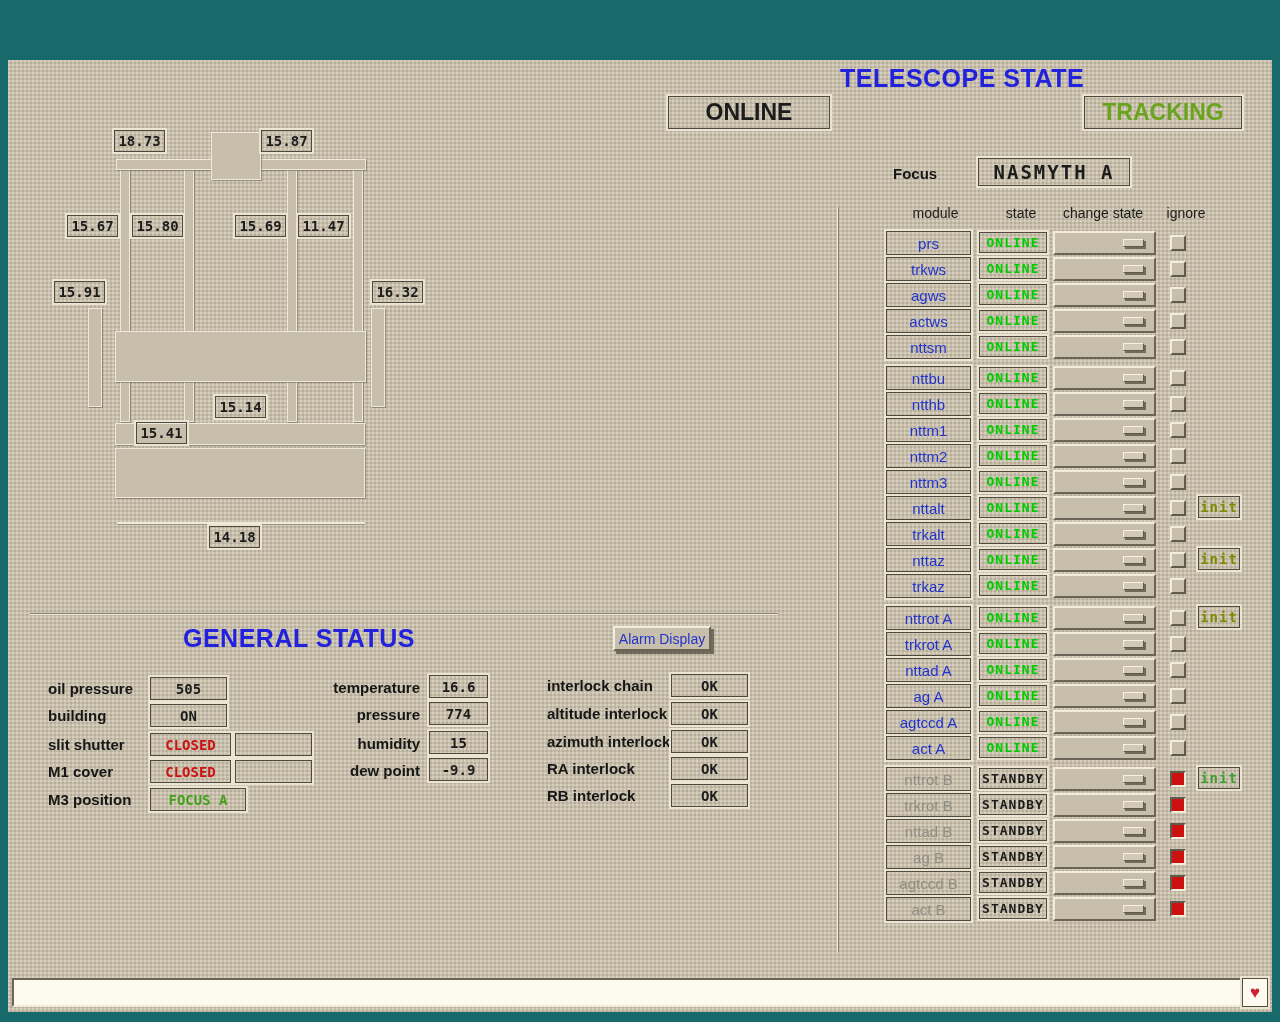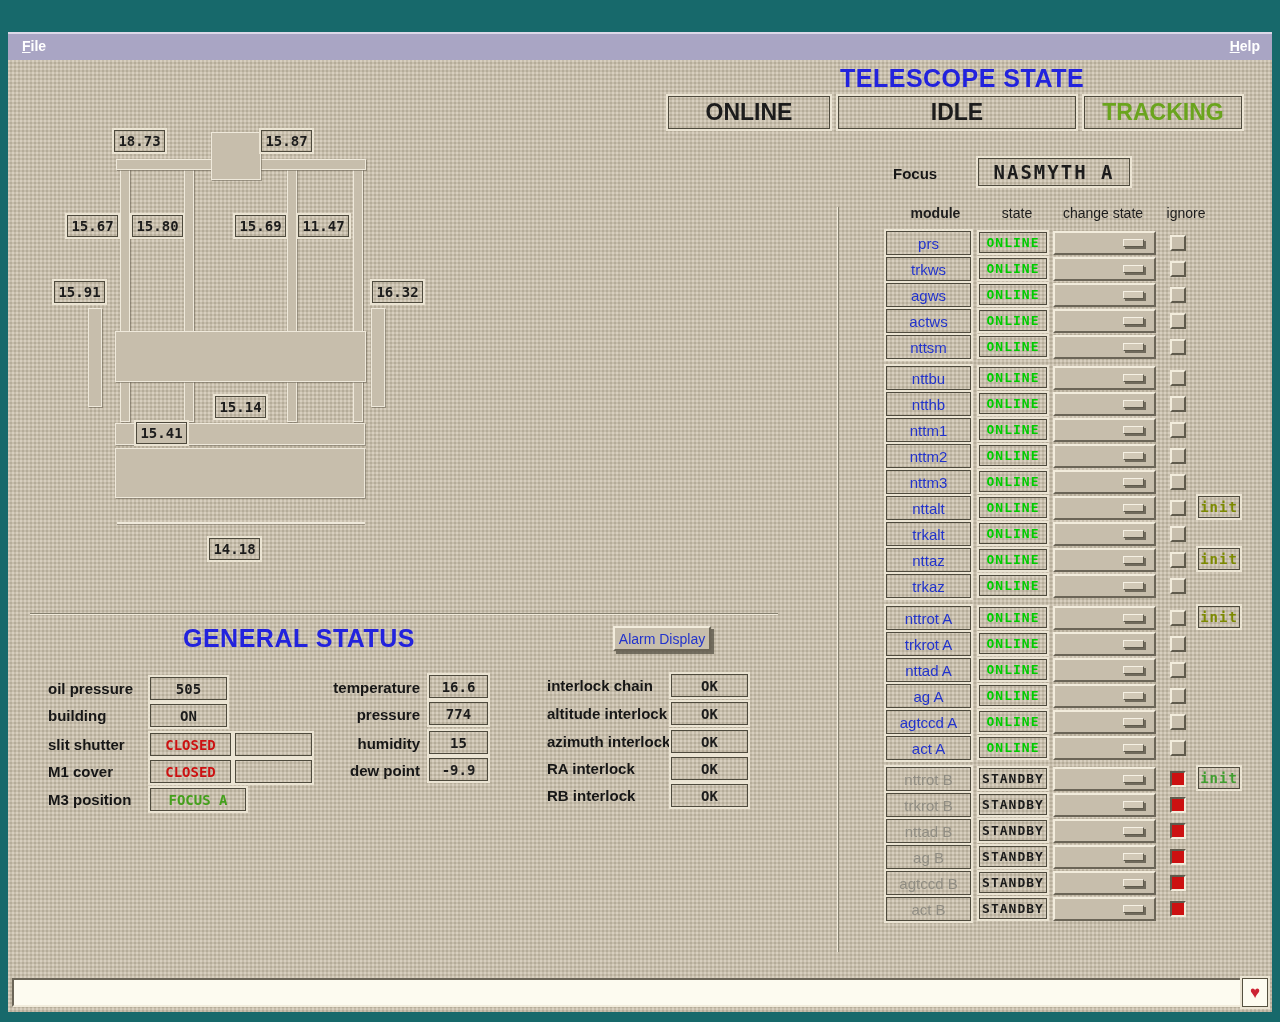--- a/index.html
+++ b/index.html
@@ -84,24 +84,20 @@
         border:1px solid #55503f;outline:2px solid #ebe4d3;
         display:flex;align-items:center;justify-content:center;}
   #heart-box span{color:#cc2233;font-size:17px;line-height:1;}
 </style>
 </head>
 <body>
 
 <div id="app">
 
 
-  <div id="menubar">
-    <div class="menu-item" id="menu-file">File</div>
-    <div class="menu-item" id="menu-help">Help</div>
-  </div>
 
   <div id="content" class="speckle">
 
 
     <div class="shape" style="left:112px;top:108px;width:8px;height:252px;"></div>
     <div class="shape" style="left:176px;top:108px;width:8px;height:252px;"></div>
     <div class="shape" style="left:279px;top:108px;width:8px;height:252px;"></div>
     <div class="shape" style="left:345px;top:108px;width:8px;height:252px;"></div>
     <div class="shape" style="left:108px;top:99px;width:248px;height:9px;"></div>
     <div class="shape" style="left:203px;top:72px;width:48px;height:46px;"></div>
@@ -115,39 +111,36 @@
     <div class="box3d tval mono" style="left:106px;top:70px;">18.73</div>
     <div class="box3d tval mono" style="left:253px;top:70px;">15.87</div>
     <div class="box3d tval mono" style="left:59px;top:155px;">15.67</div>
     <div class="box3d tval mono" style="left:124px;top:155px;">15.80</div>
     <div class="box3d tval mono" style="left:227px;top:155px;">15.69</div>
     <div class="box3d tval mono" style="left:290px;top:155px;">11.47</div>
     <div class="box3d tval mono" style="left:46px;top:221px;">15.91</div>
     <div class="box3d tval mono" style="left:364px;top:221px;">16.32</div>
     <div class="box3d tval mono" style="left:207px;top:336px;">15.14</div>
     <div class="box3d tval mono" style="left:128px;top:362px;z-index:3;">15.41</div>
-    <div class="box3d tval mono" style="left:201px;top:466px;margin-top:12px;">14.18</div>
+    <div class="box3d tval mono" style="left:201px;top:466px;">14.18</div>
 
     <div class="heading" style="left: 832px; top: 4px; color: rgb(34, 34, 221);">TELESCOPE STATE</div>
 
     <div class="box3d" style="left:660px;top:36px;width:160px;height:31px;font-size:23px;font-weight:bold;">
       <span style="color: rgb(28, 28, 28);">ONLINE</span>
-    </div>
-    <div class="box3d" style="left:830px;top:36px;width:236px;height:31px;font-size:23px;font-weight:bold;">
-      <span style="color: rgb(28, 28, 28);">IDLE</span>
     </div>
     <div class="box3d" style="left:1076px;top:36px;width:156px;height:31px;font-size:23px;font-weight:bold;">
       <span style="color: rgb(106, 164, 30);">TRACKING</span>
     </div>
 
     <div class="glabel" style="left:885px;top:105px;">Focus</div>
     <div class="box3d mono" style="left:970px;top:98px;width:150px;height:26px;font-size:19px;letter-spacing:2px;color:#1c1c1c;">NASMYTH A</div>
 
-    <div class="colhead" style="left:885px;width:85px;text-align:center;font-weight:bold;">module</div>
-    <div class="colhead" style="left:972px;width:74px;text-align:center;">state</div>
+    <div class="colhead" style="left:885px;width:85px;text-align:center;">module</div>
+    <div class="colhead" style="left:972px;width:82px;text-align:center;">state</div>
     <div class="colhead" style="left:1045px;width:100px;text-align:center;">change state</div>
     <div class="colhead" style="left:1148px;width:60px;text-align:center;">ignore</div>
 
     <div class="vsep" style="left:829px;top:147px;height:745px;"></div>
 
     <div id="module-table">
         <div class="mrow" style="top: 171px;">
           <div class="box3d mbtn">
             <span style="color:#2233cc">prs</span>
           </div>

